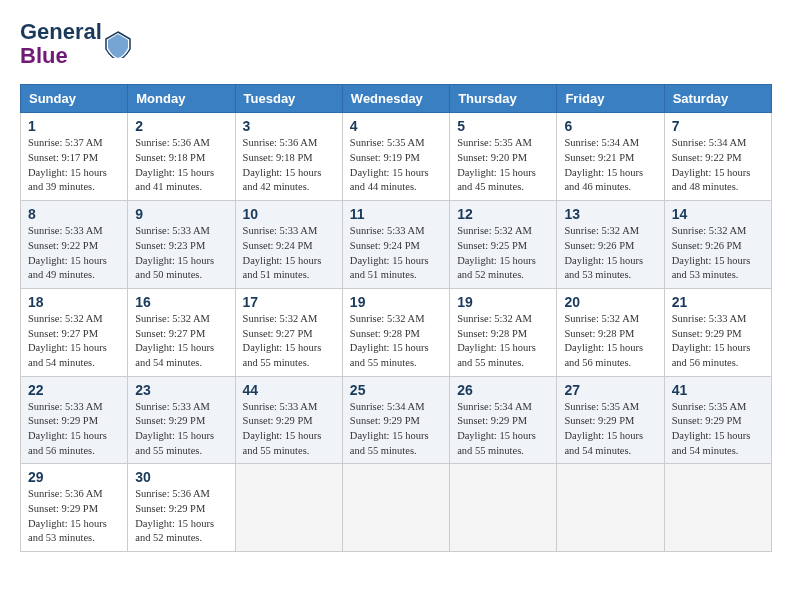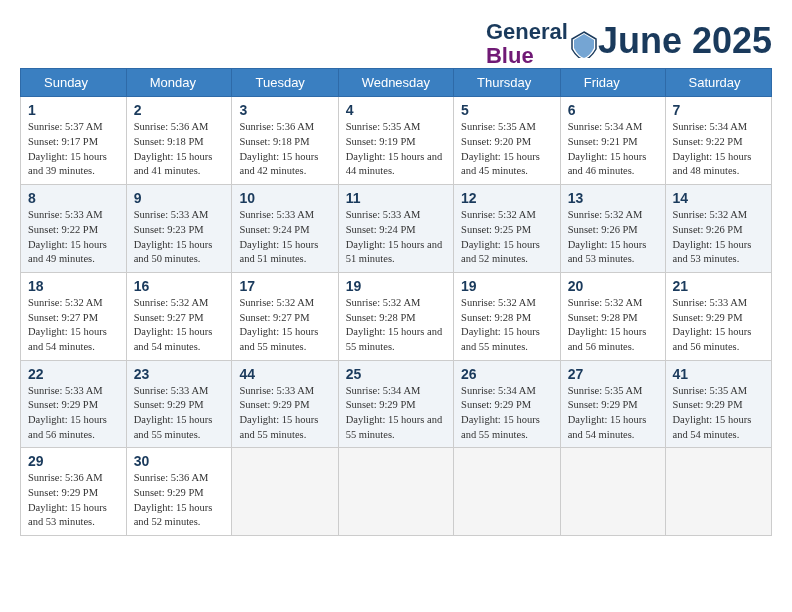--- a/index.html
+++ b/index.html
@@ -5,22 +5,23 @@
     * { box-sizing: border-box; margin: 0; padding: 0; }
     body {
       font-family: Arial, sans-serif;
       background: #fff;
       width: 792px;
       min-height: 612px;
       padding: 20px;
     }
     .header {
       display: flex;
-      justify-content: flex-end;
+      justify-content: space-between;
       align-items: flex-start;
+      margin-bottom: 16px;
     }
     .logo {
       display: flex;
       align-items: center;
     }
     .logo-text {
       font-size: 22px;
       font-weight: bold;
       color: #1a3a5c;
       line-height: 1.1;
@@ -48,23 +49,23 @@
     }
     table {
       width: 100%;
       border-collapse: collapse;
       font-size: 11px;
     }
     thead th {
       background: #3a7fc1;
       color: #fff;
       text-align: left;
-      padding: 6px 23px;
+      padding: 6px 8px;
       font-size: 13px;
-      font-weight: normal;
+      font-weight: bold;
       border: 1px solid #2e6aa8;
     }
     tbody td {
       border: 1px solid #ccc;
       vertical-align: top;
       padding: 5px 7px;
       width: 14.28%;
       height: 80px;
     }
     tbody tr:nth-child(odd) td {
@@ -99,21 +100,20 @@
       <div class="logo-text">
         General<br><span>Blue</span>
       </div>
     </div>
     <svg class="logo-icon" viewBox="0 0 28 28">
       <path d="M14 4 L24 10 L24 18 Q20 26 14 28 Q8 26 4 18 L4 10 Z" fill="#3a7fc1" opacity="0.7"></path>
       <path d="M14 2 L26 9 L26 19 Q21 28 14 30 Q7 28 2 19 L2 9 Z" fill="none" stroke="#1a3a5c" stroke-width="1.5"></path>
     </svg>
   </div>
   <div class="title-block">
-    <h1>June 2025</h1>
   </div>
 </div>
 
 <table>
   <thead>
     <tr>
       <th>Sunday</th>
       <th>Monday</th>
       <th>Tuesday</th>
       <th>Wednesday</th>

